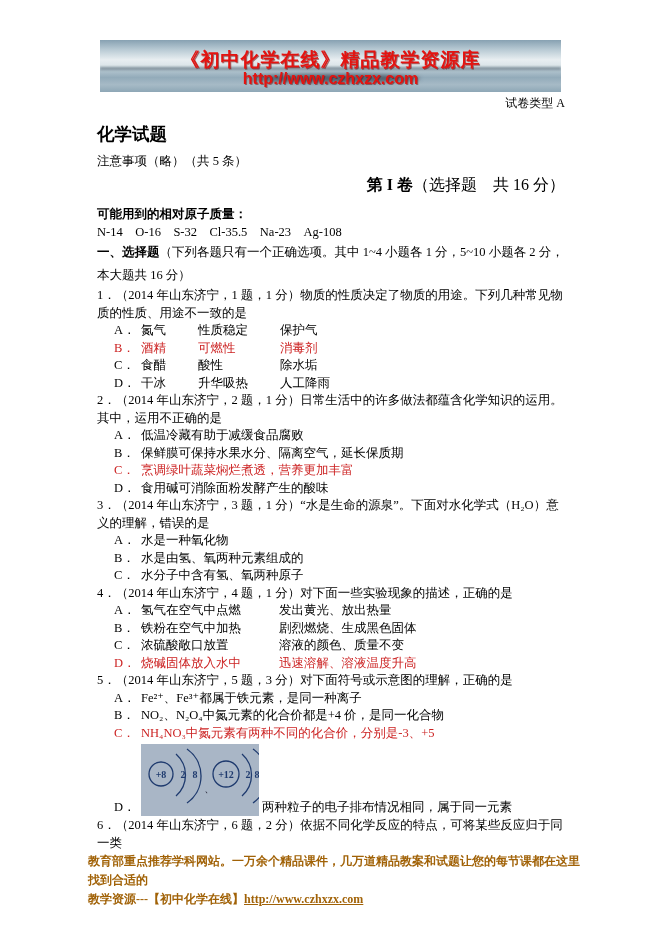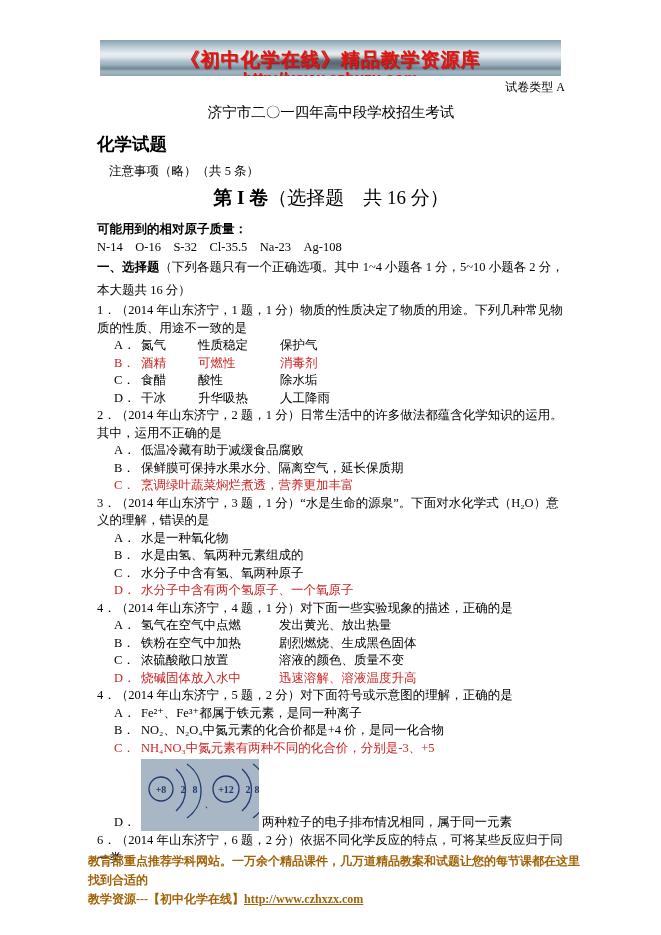--- a/index.html
+++ b/index.html
@@ -6,21 +6,21 @@
   body{
     width:661px;height:935px;overflow:hidden;
     font-family:"Liberation Serif","DejaVu Serif",serif;
     font-size:12.5px;color:#000;position:relative;
   }
   .page{position:relative;width:661px;height:935px;}
   .content{padding:40px 96px 0 97px;}
 
   
   .banner{
-    position:relative;width:461px;height:36px;margin-left:3px;overflow:hidden;
+    position:relative;width:461px;height:52px;margin-left:3px;overflow:hidden;
     background:linear-gradient(180deg,#87a1b2 0%,#b7c9d3 18%,#e8eef1 38%,#dde6ea 48%,#b3c5cf 58%,#93abba 72%,#a6bac6 86%,#8ea7b6 100%);
   }
   .banner::before{
     content:"";position:absolute;left:0;right:0;top:27px;height:3px;
     background:rgba(38,56,70,.38);filter:blur(1px);
   }
   .banner::after{
     content:"";position:absolute;left:150px;bottom:9px;width:170px;height:9px;
     background:rgba(25,35,46,.55);border-radius:50%;filter:blur(2px);
   }
@@ -32,22 +32,22 @@
   .banner-line2{
     position:absolute;top:30px;left:0;right:0;text-align:center;z-index:2;
     font-weight:bold;font-size:16px;color:#e41310;
     font-family:"Liberation Sans","DejaVu Sans",sans-serif;
     text-shadow:1px 1px 0 rgba(110,0,0,.45);
   }
   .paper-type{text-align:right;font-size:12px;margin-top:3px;}
 
   .title{text-align:center;font-size:14.5px;font-weight:500;margin:7px 0 0;}
   .subtitle{font-size:17.5px;font-weight:bold;margin:10px 0 0;}
-  .notes{margin:7px 12px 0;font-family:Liberation Serif, serif;}
-  .section-head{text-align:center;font-size:19px;margin:5px 0 0;}
+  .notes{margin:7px 0 0;font-family:Liberation Serif, serif;}
+  .section-head{text-align:right;font-size:16px;margin:5px 0 0;}
   .section-head .b{font-weight:bold;}
 
   .masses-head{font-weight:bold;margin:9px 0 0;line-height:18px;}
   .masses{line-height:18px;}
   .intro{line-height:23px;}
   .intro .b{font-weight:bold;}
 
   .stem{line-height:17.5px;margin:0;}
   .opt{line-height:17.5px;padding-left:17px;}
   .opt .lab{display:inline-block;min-width:27px;}
@@ -72,21 +72,20 @@
 
 <div class="page">
   <div class="content">
 
     <div class="banner">
       <div class="banner-line1">《初中化学在线》精品教学资源库</div>
       <div class="banner-line2">http://www.czhxzx.com</div>
     </div>
     <div class="paper-type">试卷类型 A</div>
 
-    <div class="title">济宁市二〇一四年高中段学校招生考试</div>
     <div class="subtitle">化学试题</div>
     <div class="notes">注意事项（略）（共 5 条）</div>
     <div class="section-head"><span class="b">第 I 卷</span><span>（选择题　共 16 分）</span></div>
 
     <div class="masses-head">可能用到的相对原子质量：</div>
     <div class="masses">N-14　O-16　S-32　Cl-35.5　Na-23　Ag-108</div>
 
     <div class="intro"><span class="b">一、选择题</span><span>（下列各题只有一个正确选项。其中 1~4 小题各 1 分，5~10 小题各 2 分，本大题共 16 分）</span></div>
 
     <div>
@@ -95,40 +94,40 @@
       <div class="opt red"><span class="lab">B．</span><span class="c1a">酒精</span><span class="c2a">可燃性</span><span>消毒剂</span></div>
       <div class="opt"><span class="lab">C．</span><span class="c1a">食醋</span><span class="c2a">酸性</span><span>除水垢</span></div>
       <div class="opt"><span class="lab">D．</span><span class="c1a">干冰</span><span class="c2a">升华吸热</span><span>人工降雨</span></div>
     </div>
 
     <div>
       <p class="stem">2．（2014 年山东济宁，2 题，1 分）日常生活中的许多做法都蕴含化学知识的运用。其中，运用不正确的是</p>
       <div class="opt"><span class="lab">A．</span><span>低温冷藏有助于减缓食品腐败</span></div>
       <div class="opt"><span class="lab">B．</span><span>保鲜膜可保持水果水分、隔离空气，延长保质期</span></div>
       <div class="opt red"><span class="lab">C．</span><span>烹调绿叶蔬菜焖烂煮透，营养更加丰富</span></div>
+      <div class="opt"><span class="lab">D．</span><span>食用碱可消除面粉发酵产生的酸味</span></div>
     </div>
 
     <div>
       <p class="stem">3．（2014 年山东济宁，3 题，1 分）“水是生命的源泉”。下面对水化学式（H₂O）意义的理解，错误的是</p>
       <div class="opt"><span class="lab">A．</span><span>水是一种氧化物</span></div>
       <div class="opt"><span class="lab">B．</span><span>水是由氢、氧两种元素组成的</span></div>
       <div class="opt"><span class="lab">C．</span><span>水分子中含有氢、氧两种原子</span></div>
-      <div class="opt red"><span class="lab">D．</span><span>水分子中含有两个氢原子、一个氧原子</span></div>
     </div>
 
     <div>
       <p class="stem">4．（2014 年山东济宁，4 题，1 分）对下面一些实验现象的描述，正确的是</p>
       <div class="opt"><span class="lab">A．</span><span class="c14">氢气在空气中点燃</span><span>发出黄光、放出热量</span></div>
       <div class="opt"><span class="lab">B．</span><span class="c14">铁粉在空气中加热</span><span>剧烈燃烧、生成黑色固体</span></div>
       <div class="opt"><span class="lab">C．</span><span class="c14">浓硫酸敞口放置</span><span>溶液的颜色、质量不变</span></div>
       <div class="opt red"><span class="lab">D．</span><span class="c14">烧碱固体放入水中</span><span>迅速溶解、溶液温度升高</span></div>
     </div>
 
     <div>
-      <p class="stem">4．（2014 年山东济宁，5 题，2 分）对下面符号或示意图的理解，正确的是</p>
+      <p class="stem">5．（2014 年山东济宁，5 题，3 分）对下面符号或示意图的理解，正确的是</p>
       <div class="opt"><span class="lab">A．</span><span>Fe²⁺、Fe³⁺都属于铁元素，是同一种离子</span></div>
       <div class="opt"><span class="lab">B．</span><span>NO₂、N₂O₄中氮元素的化合价都是+4 价，是同一化合物</span></div>
       <div class="opt red"><span class="lab">C．</span><span>NH₄NO₃中氮元素有两种不同的化合价，分别是-3、+5</span></div>
       <div class="d-row">
         <span class="lab">D．</span>
         <svg width="118" height="72" viewBox="0 0 118 72">
           <rect x="0" y="0" width="118" height="72" fill="#a9b6c6"></rect>
           <circle cx="20" cy="30" r="12" fill="none" stroke="#1e3a6e" stroke-width="1.3"></circle>
           <text x="20" y="34" font-size="10" font-weight="bold" text-anchor="middle" fill="#1e3a6e">+8</text>
           <path d="M35,10 A28,28 0 0 1 35,52" fill="none" stroke="#1e3a6e" stroke-width="1.3"></path>

